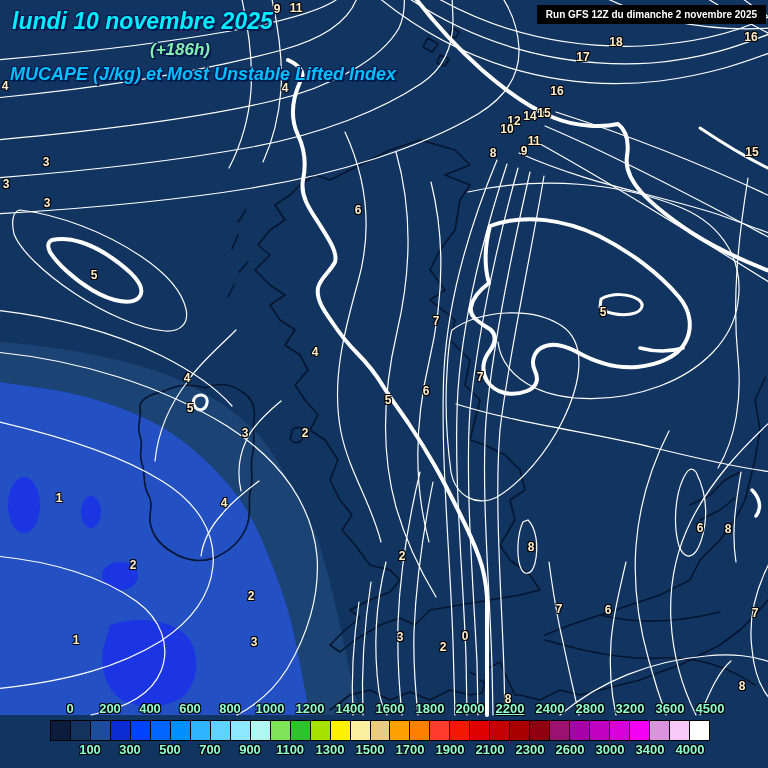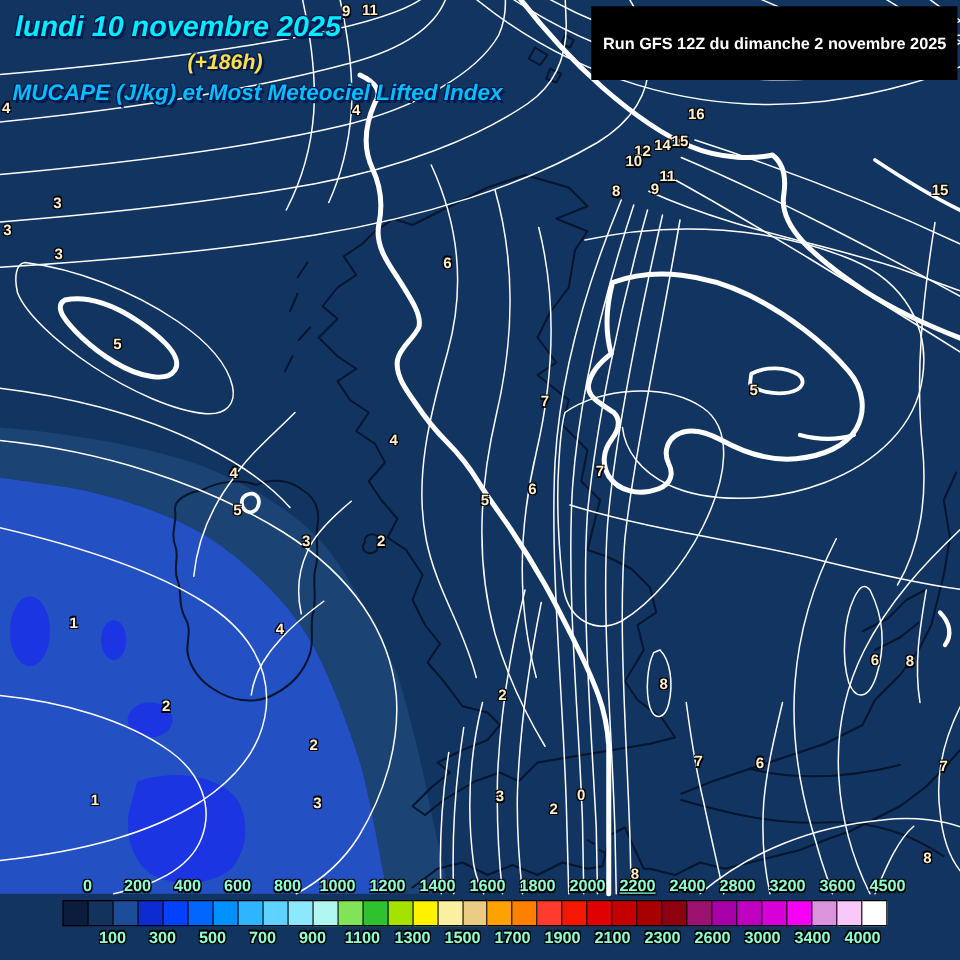--- a/index.html
+++ b/index.html
@@ -3,24 +3,24 @@
 <meta charset="utf-8">
 <style>
   html,body{margin:0;padding:0;background:#0b2a4d;}
   #stage{position:relative;width:768px;height:768px;overflow:hidden;
          background:#113560;font-family:"Liberation Sans",sans-serif;}
   #stage svg{position:absolute;left:0;top:0;}
   .ttl{position:absolute;font-weight:bold;white-space:nowrap;
        text-shadow:-1px -1px 0 #001a4d,1px -1px 0 #001a4d,-1px 1px 0 #001a4d,1px 1px 0 #001a4d,2px 2px 0 #001a4d;font-style:italic;}
   #date-line{left:12px;top:8px;font-size:23px;color:#00ecff;}
   #time-line{left:10px;top:32px;font-size:26px;color:#00ecff;}
-  #offset-label{left:150px;top:40px;font-size:17px;color:#fde047;}
+  #offset-label{left:150px;top:40px;font-size:17px;color:#86efac;}
   #subtitle{left:10px;top:64px;font-size:18px;color:#00bfff;}
   #run-box{position:absolute;top:5px;right:2px;background:#000;color:#fff;
-           font-size:13px;font-weight:bold;padding:22px 9px;white-space:nowrap;}
+           font-size:10px;font-weight:bold;padding:4px 9px;white-space:nowrap;}
   #copyright{position:absolute;left:352px;top:746px;font-size:13.5px;font-weight:bold;color:#fff;
              text-shadow:-1px -1px 0 #000,1px -1px 0 #000,-1px 1px 0 #000,1px 1px 0 #000;}
   .contour-label{position:absolute;transform:translate(-50%,-50%);
        font-size:12px;font-weight:bold;color:#ffeecb;line-height:1;
        text-shadow:-1px -1px 0 #000,1px -1px 0 #000,-1px 1px 0 #000,1px 1px 0 #000;}
   #scale-boxes{position:absolute;left:50px;top:720px;width:660px;height:21px;display:flex;}
   #scale-boxes div{flex:1 1 0;border:1px solid #000;border-left:none;}
   #scale-boxes div:first-child{border-left:1px solid #000;}
   .scale-tick{position:absolute;transform:translateX(-50%);font-size:13px;font-weight:bold;
        color:#8fffd2;line-height:1;
@@ -172,21 +172,21 @@
       <span class="contour-label" style="left: 254px; top: 642px;">3</span>
       <span class="contour-label" style="left: 400px; top: 637px;">3</span>
       <span class="contour-label" style="left: 443px; top: 647px;">2</span>
       <span class="contour-label" style="left: 465px; top: 636px;">0</span>
       <span class="contour-label" style="left: 742px; top: 686px;">8</span>
       <span class="contour-label" style="left: 508px; top: 699px;">8</span>
     </div>
 
   <div class="ttl" id="date-line">lundi 10 novembre 2025</div>
   <div class="ttl" id="offset-label">(+186h)</div>
-  <div class="ttl" id="subtitle">MUCAPE (J/kg) et Most Meteociel Lifted Index</div>
+  <div class="ttl" id="subtitle">MUCAPE (J/kg) et Most Unstable Lifted Index</div>
   <div id="run-box">Run GFS 12Z du dimanche 2 novembre 2025</div>
 
   <div id="scale-boxes">
       <div style="background: rgb(12, 28, 60);"></div>
       <div style="background: rgb(20, 50, 94);"></div>
       <div style="background: rgb(28, 76, 154);"></div>
       <div style="background: rgb(12, 43, 210);"></div>
       <div style="background: rgb(0, 66, 255);"></div>
       <div style="background: rgb(0, 102, 255);"></div>
       <div style="background: rgb(0, 144, 255);"></div>

